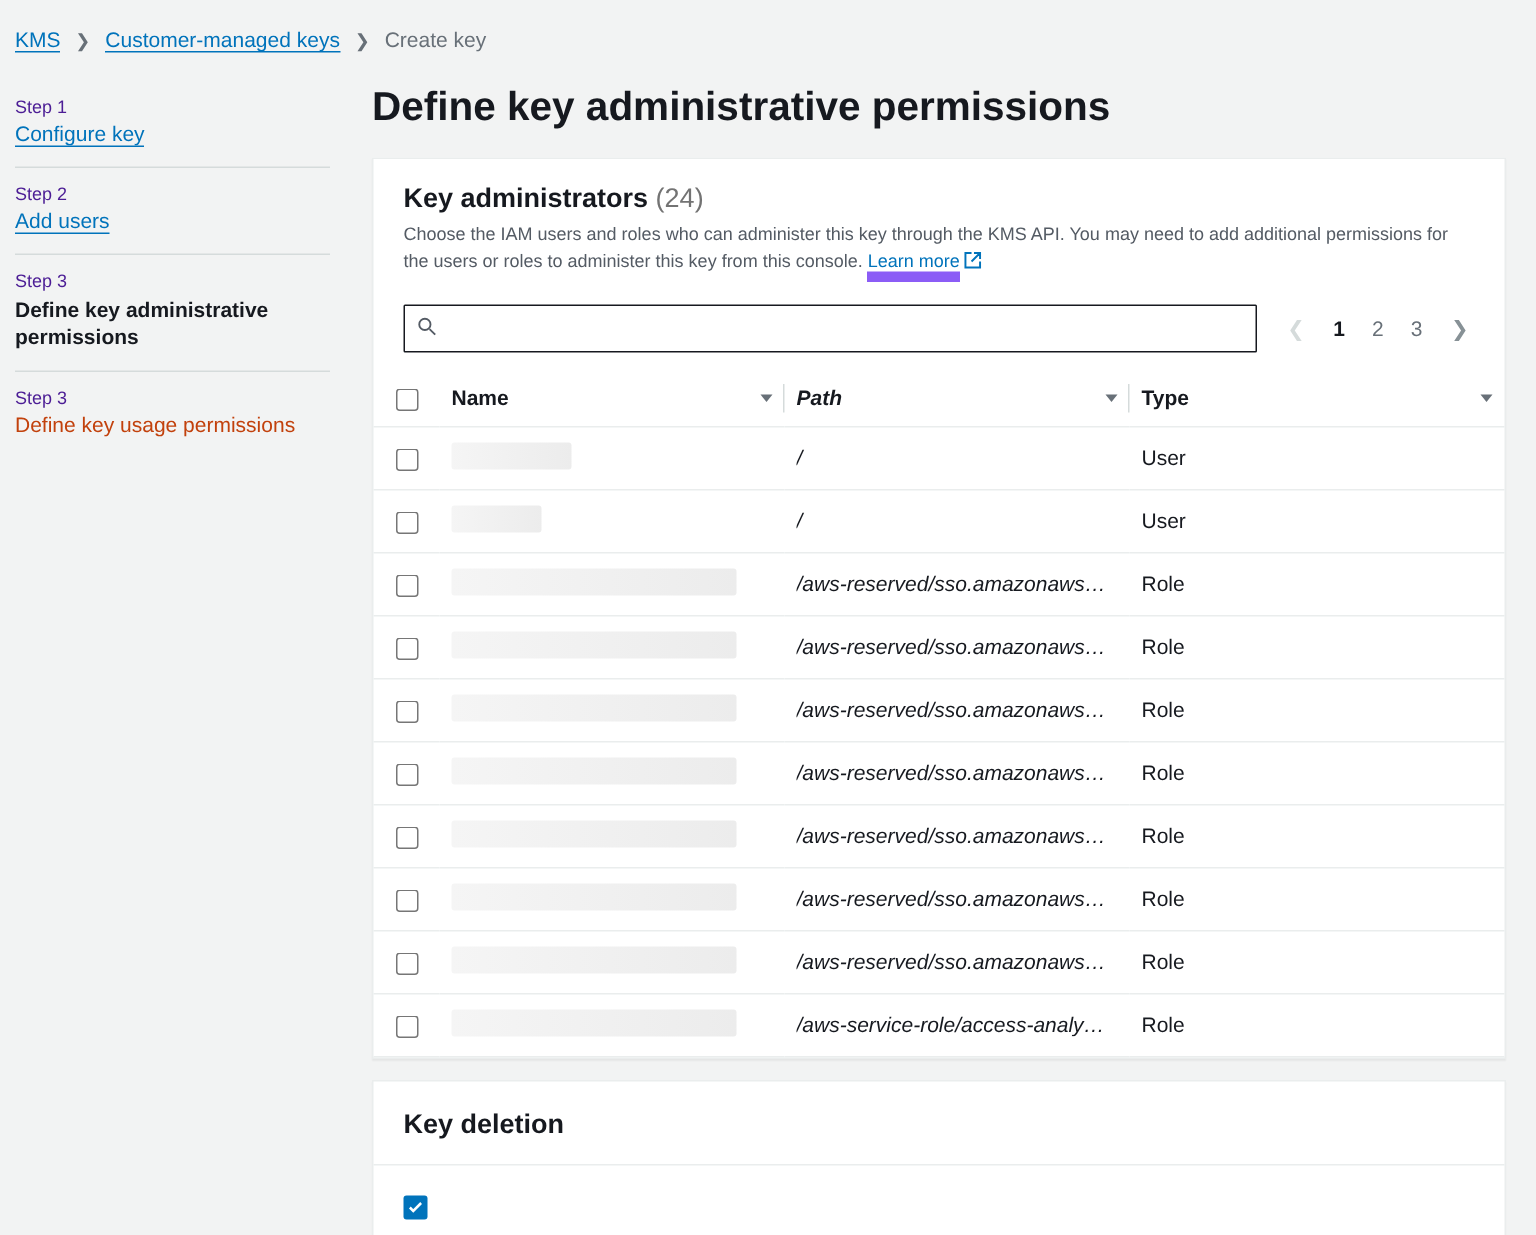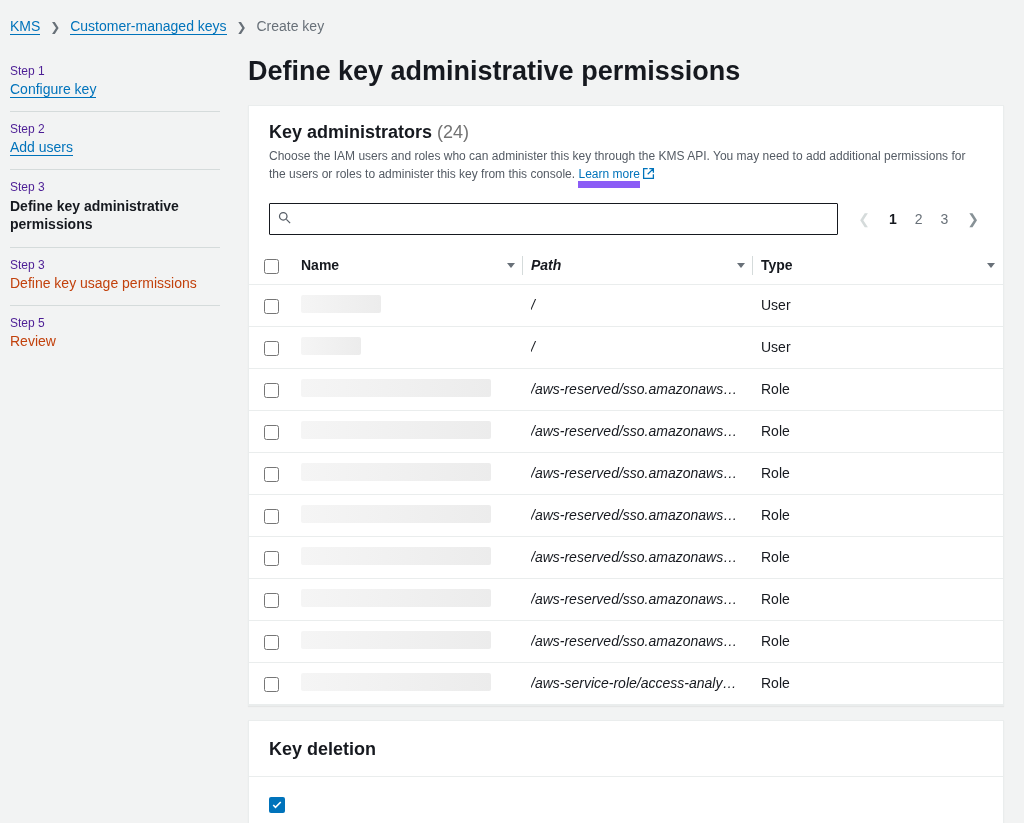--- a/index.html
+++ b/index.html
@@ -106,24 +106,20 @@
     <div class="side" id="sidebar">
         <div class="step"><div class="step-num">Step 1</div><a class="step-link">Configure key</a></div>
         <div class="step"><div class="step-num">Step 2</div><a class="step-link">Add users</a></div>
         <div class="step">
           <div class="step-num">Step 3</div>
           <div class="step-active">Define key administrative permissions</div>
         </div>
         <div class="step">
           <div class="step-num">Step 3</div>
           <div class="step-inactive">Define key usage permissions</div>
-        </div>
-        <div class="step">
-          <div class="step-num">Step 5</div>
-          <div class="step-inactive">Review</div>
         </div>
       </div>
 
     <div class="main">
       <h1 class="page-title">Define key administrative permissions</h1>
 
       <div class="panel">
         <div class="panel-head">
           <div class="panel-title">
             <span>Key administrators</span>

